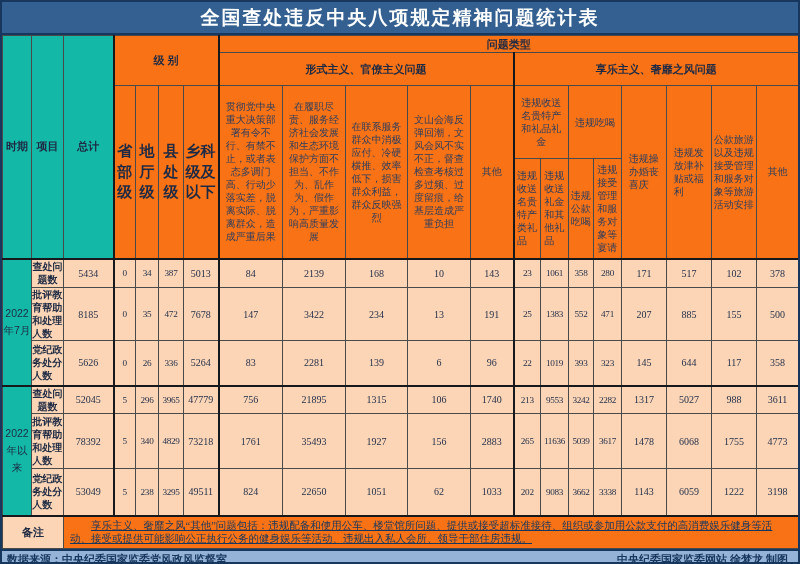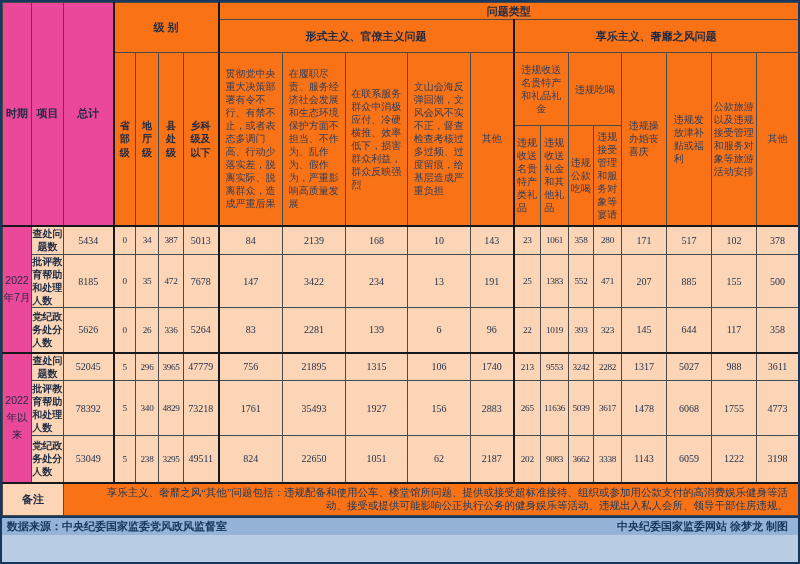--- a/index.html
+++ b/index.html
@@ -17,59 +17,60 @@
     font-size: 19px; font-weight: bold; letter-spacing: 2px;
     text-align: center;
     border-bottom: 2px solid #17375e;
   }
   table { border-collapse: collapse; table-layout: fixed; width: 796px; }
   td {
     border: 1px solid #4a4a4a;
     text-align: center; vertical-align: middle;
     color: #1e2a44; overflow: hidden; padding: 0;
   }
-  .hm { background: #ec4899; margin-left: 43px; }
+  .hm { background: #14b8a6; margin-left: 43px; }
   .hl { background: #f97316; }
   .pe { background: #fbd5b5; }
   .hd { font-weight: bold; font-size: 11px; }
-  .hd-sm { font-weight: bold; font-size: 10px; line-height: 1.35; }
+  .hd-sm { font-weight: bold; font-size: 15px; line-height: 1.35; }
   .kai { font-family: "Liberation Serif", serif; font-size: 10px; line-height: 1.3; color: #2e3d5c; }
   .num { font-family: "Liberation Serif", serif; font-size: 10px; color: #26314d; }
   .sm  { font-size: 9.2px; letter-spacing: -0.3px; }
   .lbl { font-weight: bold; font-size: 10px; line-height: 1.3; }
   .period-cell { font-weight: normal; font-size: 10.5px; line-height: 1.6; }
   .w1 { width: 1.1em; margin: 0 auto; text-align: center; }
   .w2 { width: 2.05em; margin: 0 auto; text-align: left; }
   .w3 { width: 3.05em; margin: 0 auto; text-align: left; }
   .w4 { width: 4.05em; margin: 0 auto; text-align: left; }
-  .w5 { width: 5.05em; margin: 9px auto; text-align: left; }
+  .w5 { width: 5.05em; margin: 9px auto; text-align: center; }
   .bl2 { border-left: 2px solid #16181c; }
   tr.bt2 td { border-top: 2px solid #16181c; }
   .rA { height: 17px; } .rB { height: 33px; } .rC { height: 73px; } .rD { height: 100px; }
   .r1 { height: 29px; } .r2 { height: 53px; } .r3 { height: 45px; }
   .r4 { height: 28px; } .r5 { height: 55px; } .r6 { height: 47px; }
   .rN { height: 28px; }
   .note-cell { text-align: left; vertical-align: middle; }
   .note-text {
     font-family: "Liberation Serif", serif;
     font-size: 10.5px; line-height: 1.32; color: #17375e;
-    padding: 2px 10px 2px 6px; text-indent: 2em; text-align: right;
+    padding: 2px 10px 2px 6px; text-indent: 2em; text-align: left; text-decoration: underline;
   }
   .footer-bar {
     height: 19px; background: #95b3d7;
     border-top: 2px solid #17375e;
     display: flex; justify-content: space-between; align-items: center;
     padding: 0 10px 0 5px;
     font-size: 11px; font-weight: bold; color: #17375e;
   }
 </style>
 </head>
 <body>
 
 <div class="frame">
+  <div class="title-bar">全国查处违反中央八项规定精神问题统计表</div>
 
   <table>
     <colgroup>
       <col style="width:29px">
         <col style="width:32px">
         <col style="width:50px">
       <col style="width:22px">
         <col style="width:23px">
         <col style="width:25px">
         <col style="width:35px">
@@ -281,21 +282,21 @@
           </td>
         <td class="pe num v">53049</td>
         <td class="pe num v sm bl2">5</td>
         <td class="pe num v sm">238</td>
         <td class="pe num v sm">3295</td>
         <td class="pe num v">49511</td>
         <td class="pe num v bl2">824</td>
         <td class="pe num v">22650</td>
         <td class="pe num v">1051</td>
         <td class="pe num v">62</td>
-        <td class="pe num v">2187</td>
+        <td class="pe num v">1033</td>
         <td class="pe num v sm bl2">202</td>
         <td class="pe num v sm">9083</td>
         <td class="pe num v sm">3662</td>
         <td class="pe num v sm">3338</td>
         <td class="pe num v">1143</td>
         <td class="pe num v">6059</td>
         <td class="pe num v">1222</td>
         <td class="pe num v">3198</td>
       </tr>
       <tr class="rN bt2">

